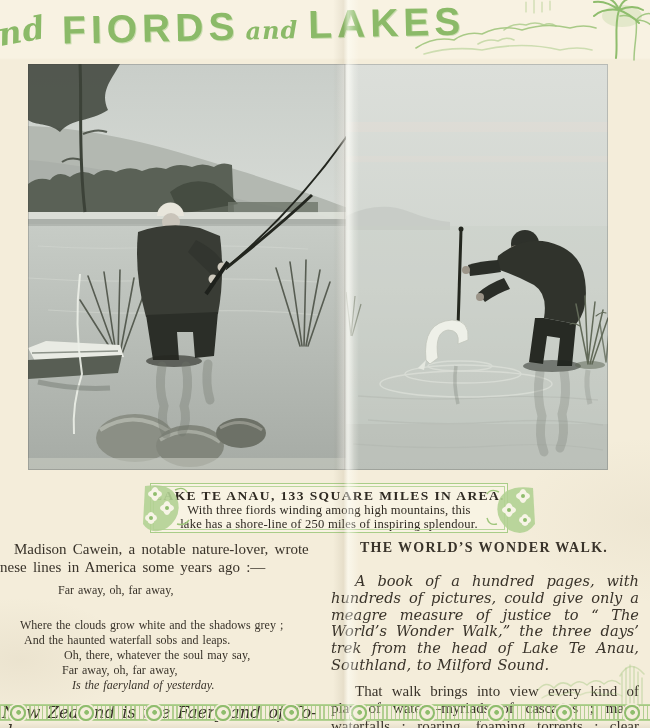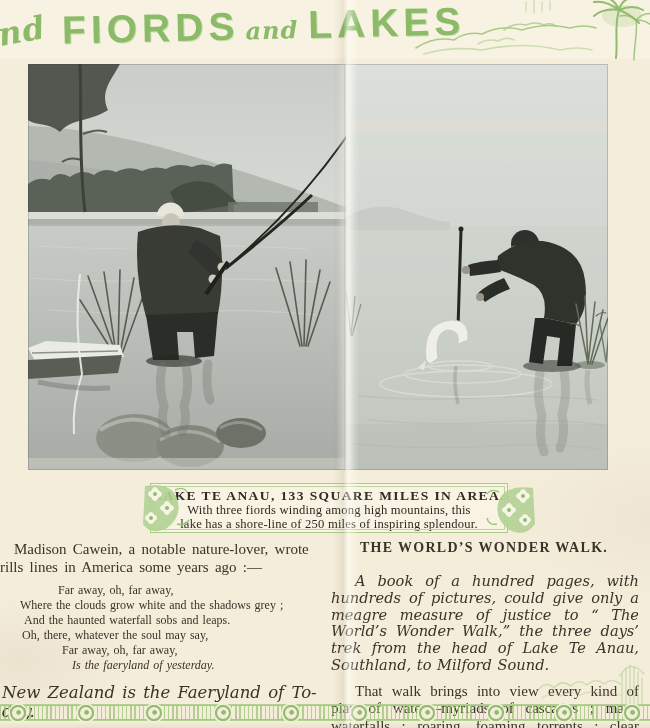--- a/index.html
+++ b/index.html
@@ -50,24 +50,24 @@
   .caption .cap-line{font-size:12.6px; line-height:13.6px; letter-spacing:.2px;}
   .flowers{position:absolute; top:-4px; width:58px; height:58px;}
   .flowers.fl-left{left:-14px;}
   .flowers.fl-right{right:-34px;}
   
   .col-left{position:absolute; left:0; top:541px; width:325px;}
   .intro{font-size:15px; line-height:17.5px; word-spacing:2.5px;}
   .intro .l1{text-indent:14px;}
   .poem{margin-top:7px; font-size:12px; line-height:15px; word-spacing:1px;}
   .poem .pl0{padding-left:58px;}
-  .poem .pl1{padding-left:20px;}
+  .poem .pl1{padding-left:20px;margin-top:20px;}
   .poem .pl2{padding-left:25px;}
   .poem .pl3{padding-left:24px;}
-  .poem .pl4{padding-left:22px;}
+  .poem .pl4{padding-left:64px;}
   .poem .pl5{padding-left:62px;}
   .poem .pl6{padding-left:72px;font-style:italic;}
   .closing{
     margin-top:10px; font-style:italic; font-size:16.5px; word-spacing:2px;
     font-family:"DejaVu Serif", serif; padding-left:2px;
   }
   .col-right{position:absolute; left:331px; top:540px; width:312px;}
   .wonder-heading{
     text-align:center; font-weight:bold; font-size:14px; letter-spacing:1.3px;
     margin:0 6px 17px 0;
@@ -329,21 +329,21 @@
       </g>
     </svg>
     <div class="cap-title">LAKE TE ANAU, 133 SQUARE MILES IN AREA.</div>
     <div class="cap-line">With three fiords winding among high mountains, this</div>
     <div class="cap-line">lake has a shore-line of 250 miles of inspiring splendour.</div>
   </div>
 
   <div class="col-left">
     <div class="intro">
       <div class="l1">Madison Cawein, a notable nature-lover, wrote</div>
-      <div class="l2">rills lines in America some years ago :—</div>
+      <div class="l2">nese lines in America some years ago :—</div>
     </div>
     <div class="poem">
       <div class="pl0">Far away, oh, far away,</div>
       <div class="pl1">Where the clouds grow white and the shadows grey ;</div>
       <div class="pl3">And the haunted waterfall sobs and leaps.</div>
       <div class="pl4">Oh, there, whatever the soul may say,</div>
       <div class="pl5">Far away, oh, far away,</div>
       <div class="pl6">Is the faeryland of yesterday.</div>
     </div>
     <div class="closing">New Zealand is the Faeryland of To-day.</div>

